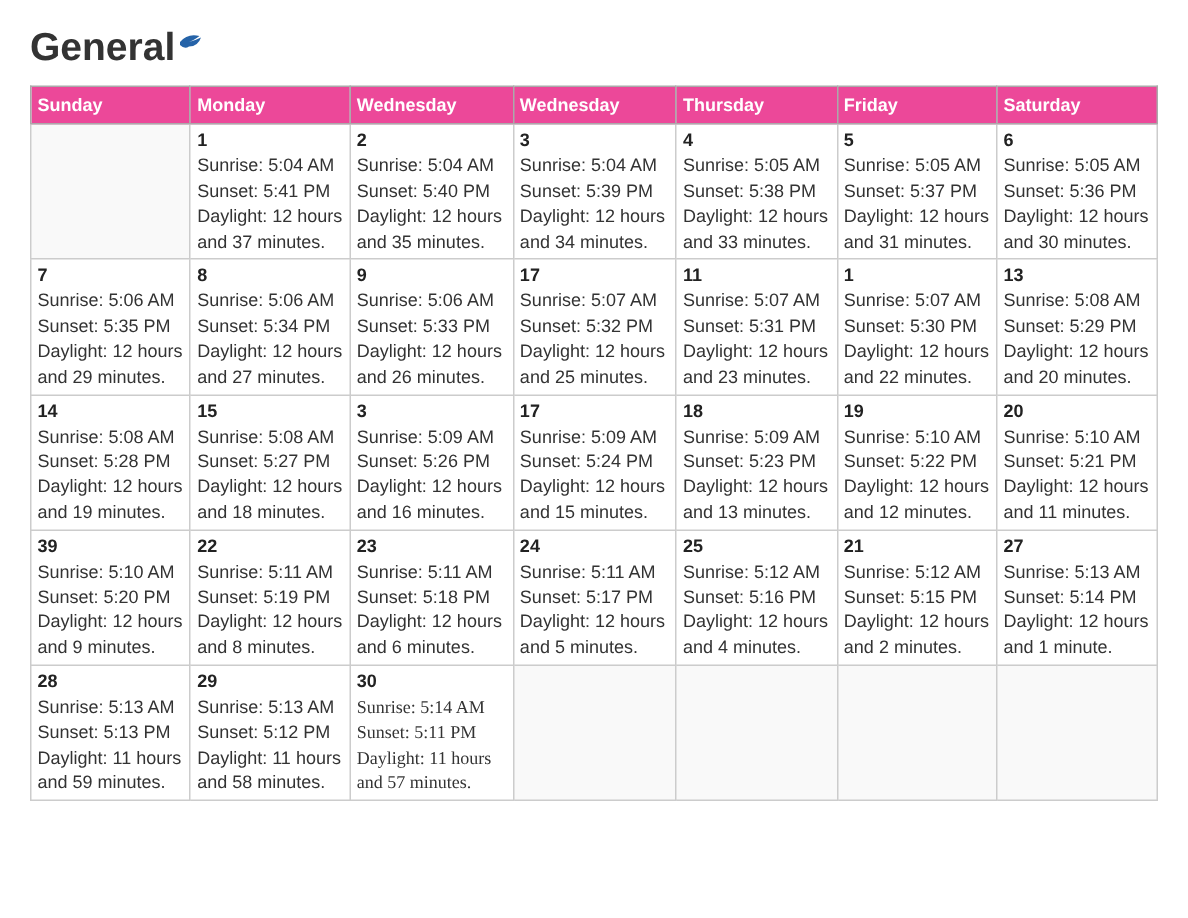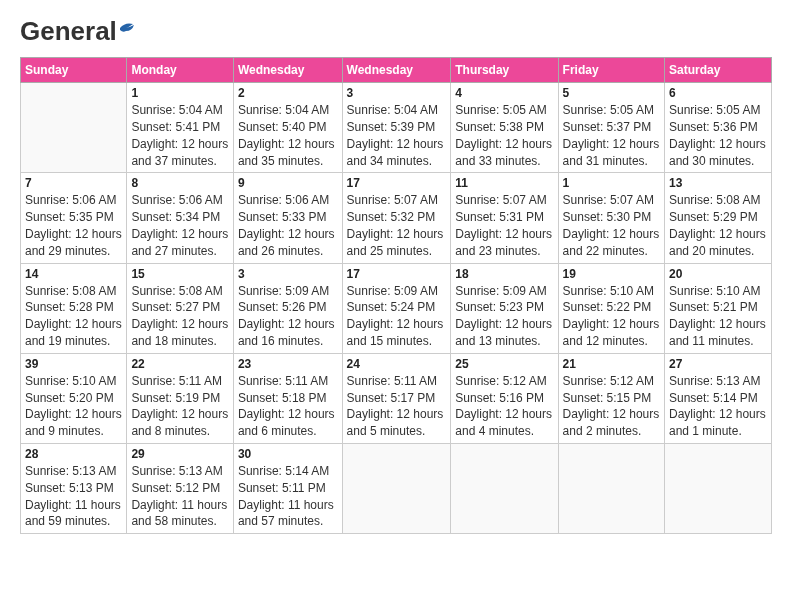--- a/index.html
+++ b/index.html
@@ -319,21 +319,21 @@
           </td>
           <td>
             <div class="day-number">29</div>
             <div class="day-info" style="white-space: pre-line;">Sunrise: 5:13 AM
 Sunset: 5:12 PM
 Daylight: 11 hours
 and 58 minutes.</div>
           </td>
           <td>
             <div class="day-number">30</div>
-            <div class="day-info" style="white-space: pre-line;">Sunrise: 5:14 AM
+            <div class="day-info" style="white-space: pre-line; font-family: Liberation Serif, serif;">Sunrise: 5:14 AM
 Sunset: 5:11 PM
 Daylight: 11 hours
 and 57 minutes.</div>
           </td>
           <td class="empty"></td>
           <td class="empty"></td>
           <td class="empty"></td>
           <td class="empty"></td>
         </tr>
       </tbody>

